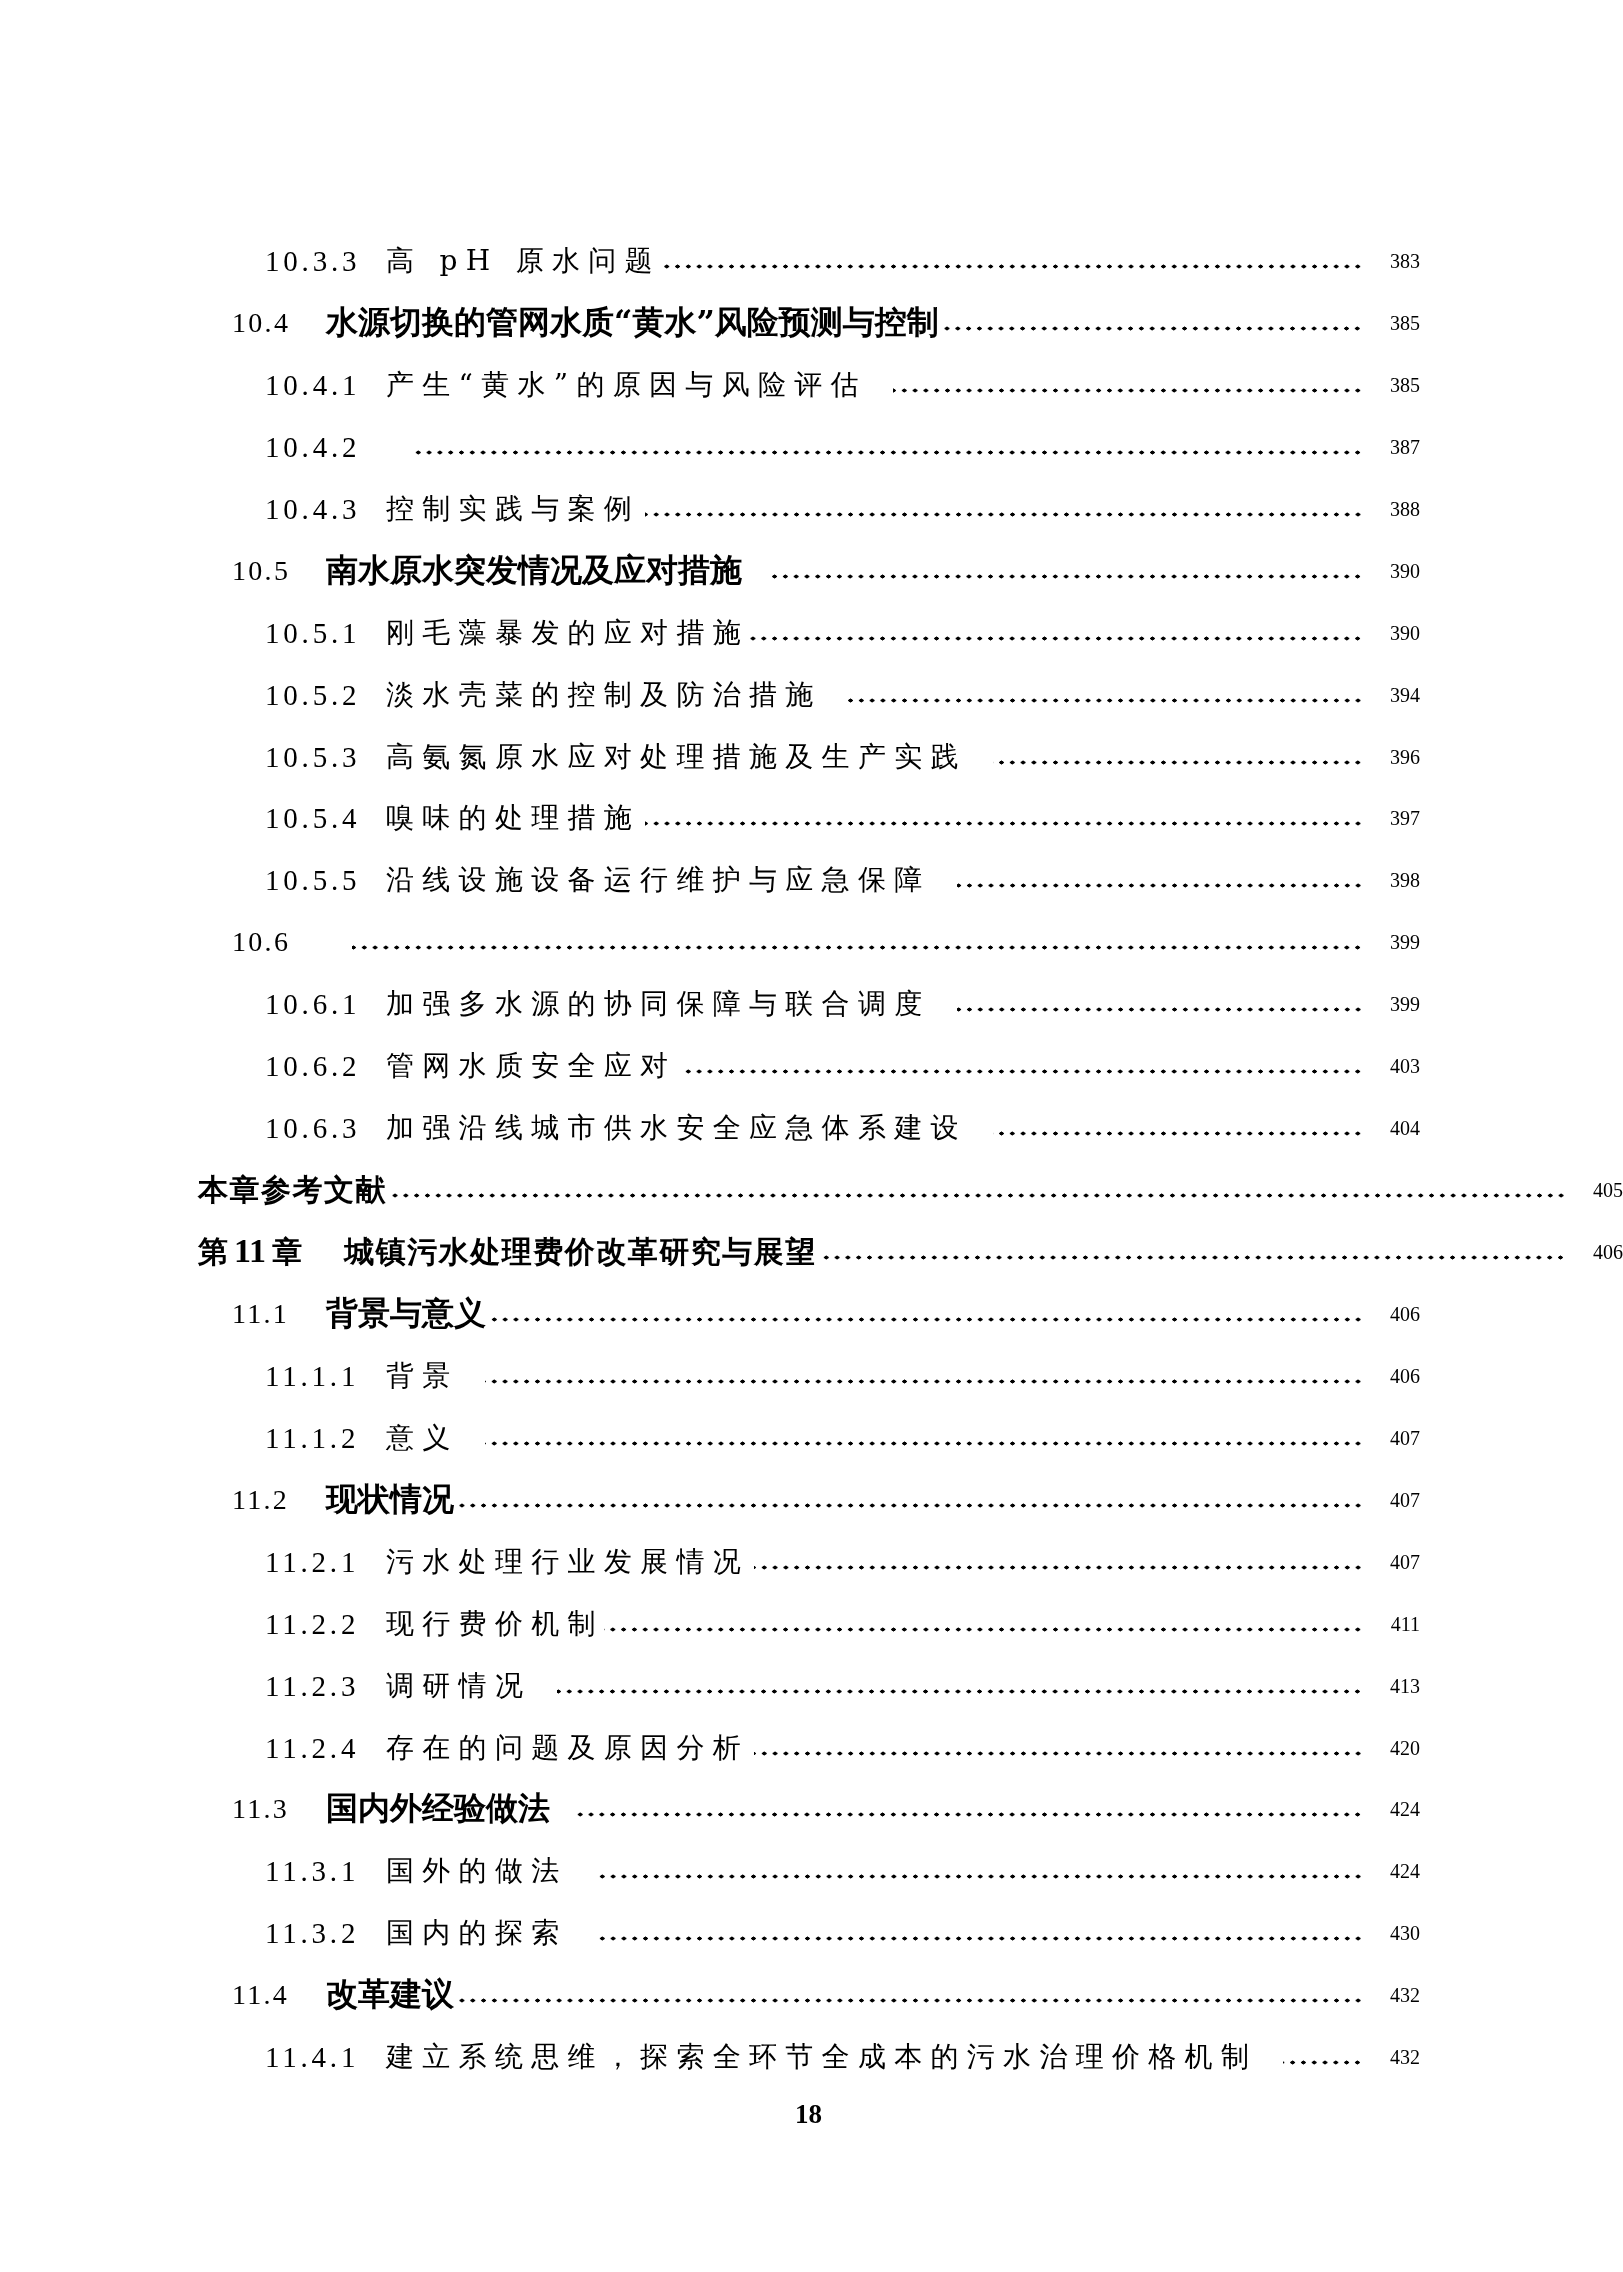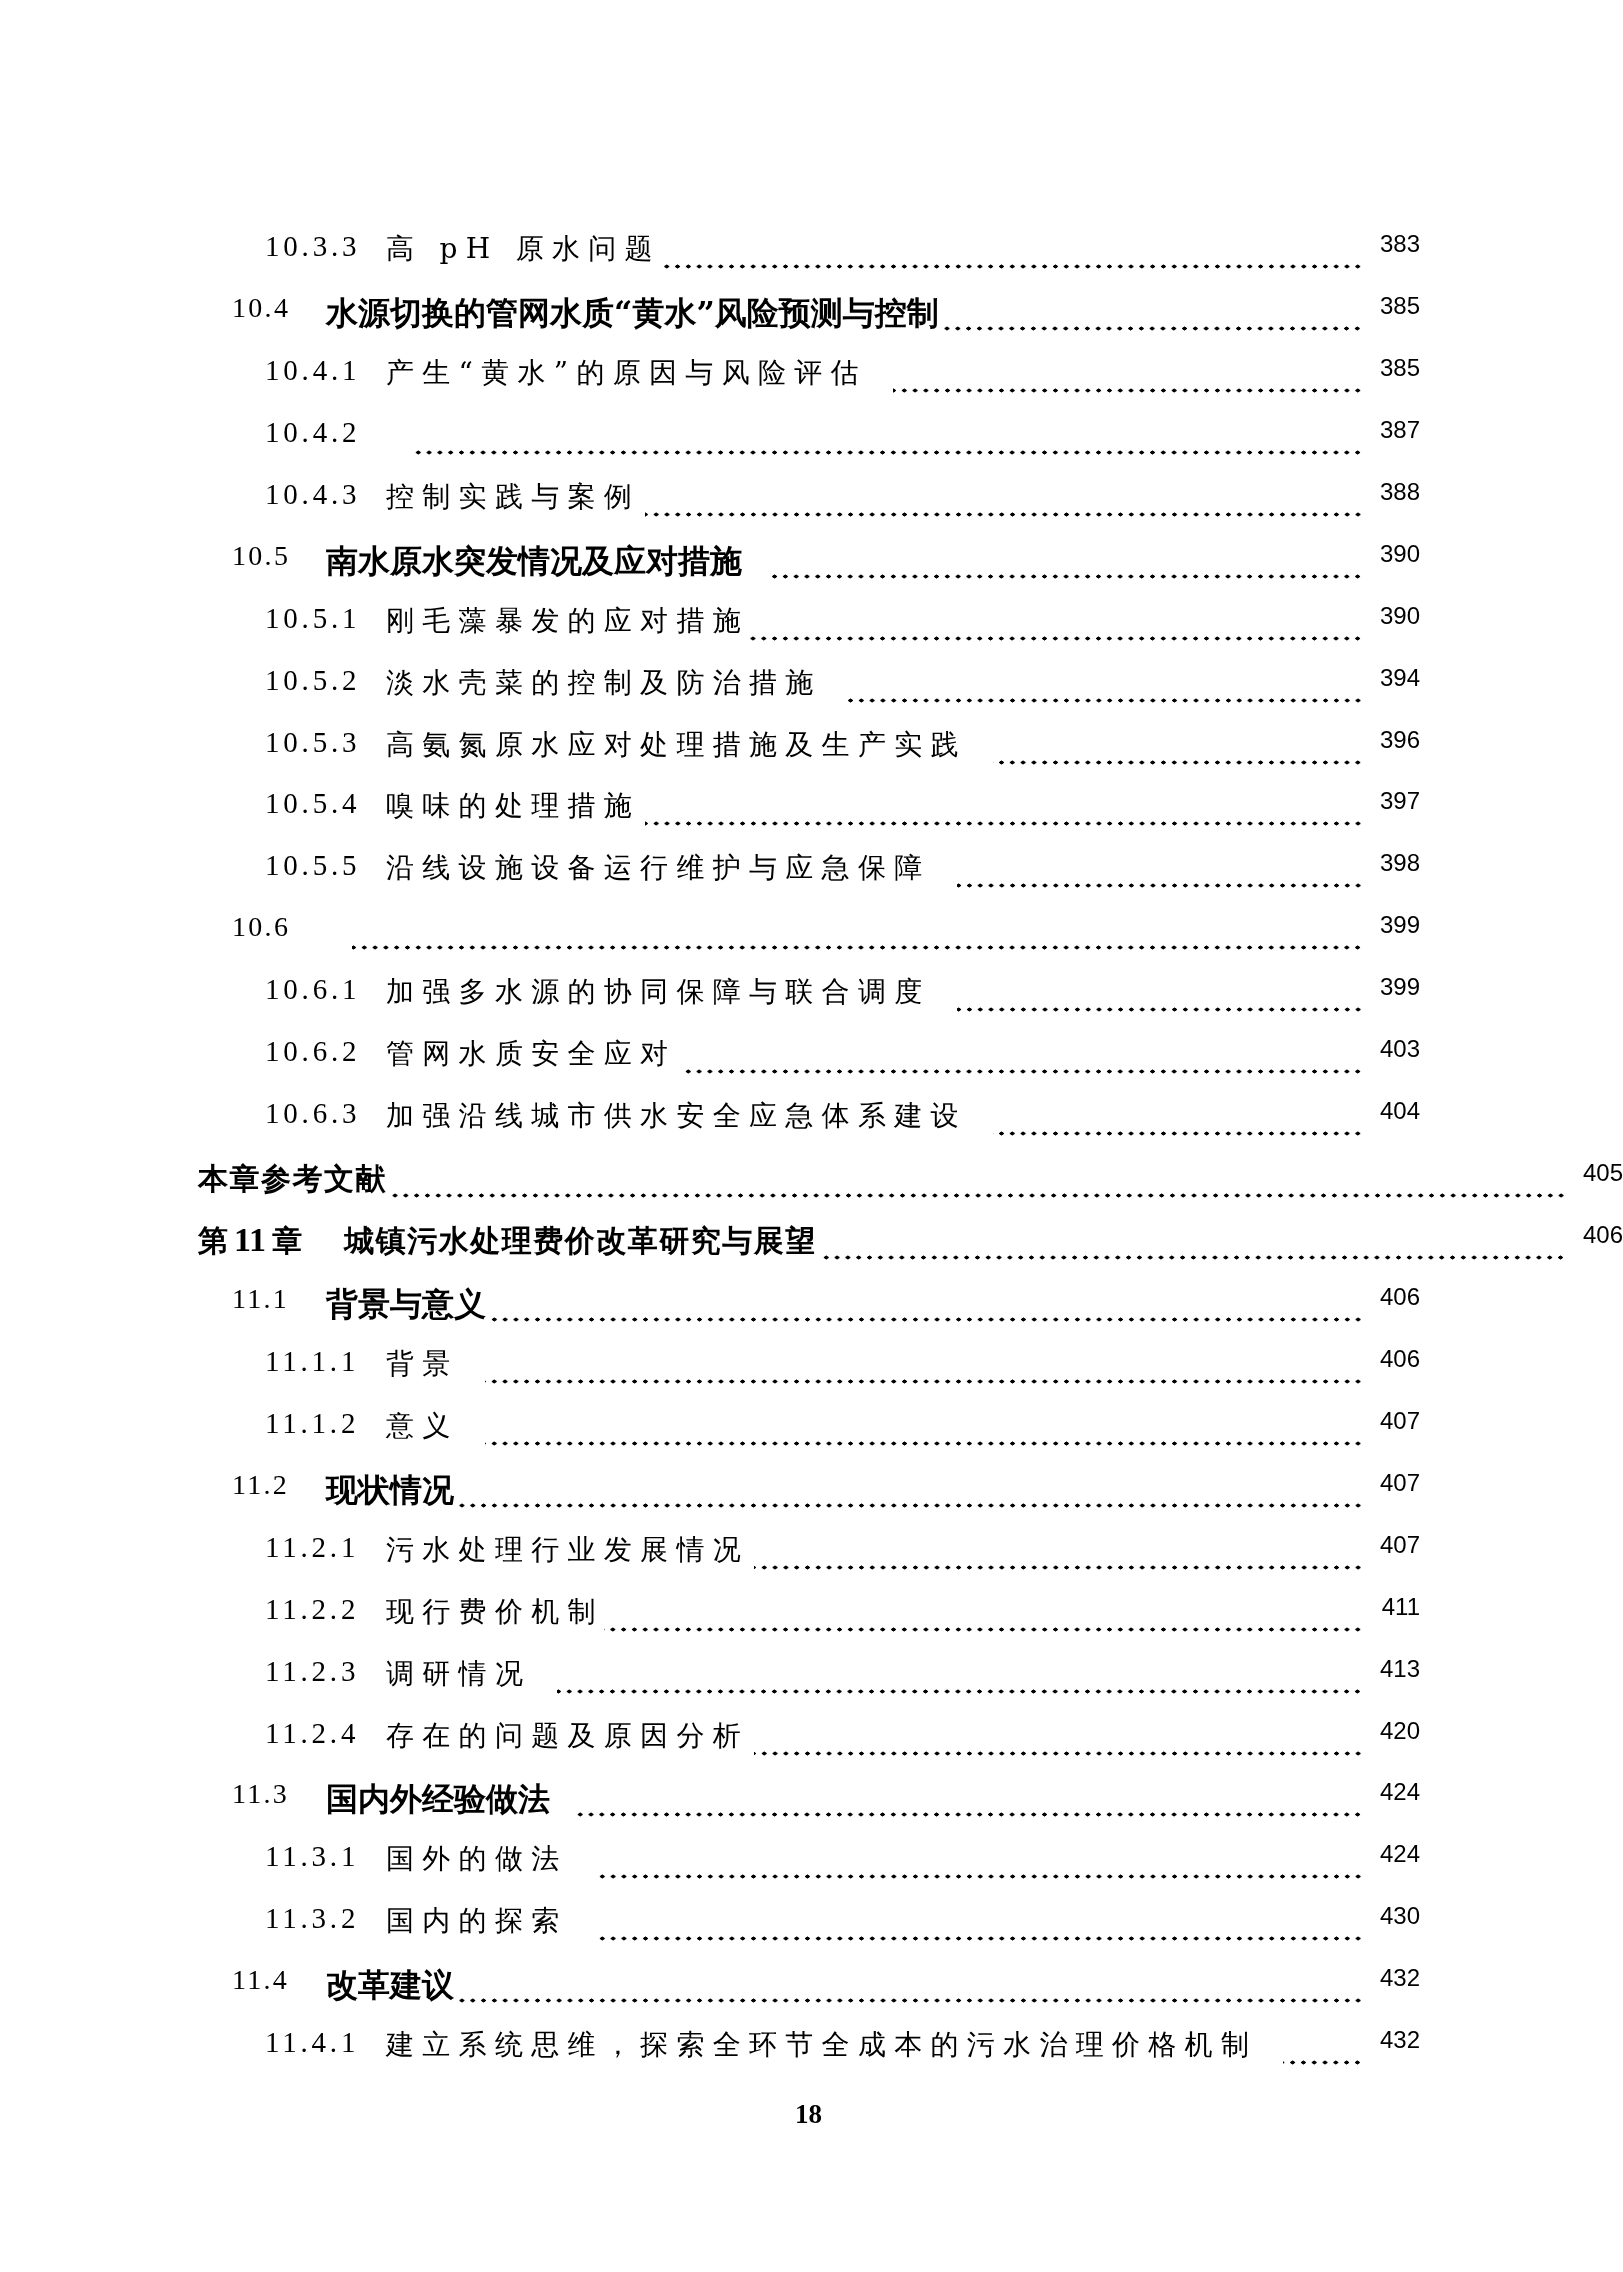--- a/index.html
+++ b/index.html
@@ -1,32 +1,32 @@
 <!DOCTYPE html>
 <html style="font-size:12px"><head>
 <meta charset="utf-8">
 <style>
   html, body { margin: 0; padding: 0; background: #ffffff; }
   body { width: 1623px; height: 2273px; position: relative; overflow: hidden; color: #000; }
   .page { position: absolute; left: 0; top: 0; width: 1623px; height: 2273px; background: #fff; }
   .toc { position: absolute; left: 0; top: 230px; width: 1623px; }
   .row {
     position: absolute; left: 0; width: 1623px; height: 62px;
-    display: flex; 
+    display: flex; align-items: center;
   }
   .row .num { white-space: nowrap; font-family: "Liberation Serif", "DejaVu Serif", serif; }
   .row .title { white-space: nowrap; font-family: "DejaVu Serif", "Liberation Serif", serif; }
   .row .leader {
     flex: 1 1 auto; height: 7.5px; align-self: center; margin-top: 10.5px;
     background-image: radial-gradient(circle, #000 2px, transparent 2.3px);
     background-size: 10.8px 7.5px; background-repeat: repeat-x; background-position: right center;
   }
   .row .page-no {
     width: 47px; margin-left: 10px; text-align: right; flex: 0 0 auto;
-    font-family: Liberation Sans, sans-serif; font-size: 24px;
+    font-family: Liberation Serif, serif; font-size: 20px;
   }
 
   
   .lvl3 { padding-left: 265px; padding-right: 203px; box-sizing: border-box; }
   .lvl3 .num { font-size: 29px; letter-spacing: 3.8px; width: 121px; }
   .lvl3 .title { font-size: 28px; letter-spacing: 8.3px; }
   
   .lvl2 { padding-left: 232px; padding-right: 203px; box-sizing: border-box; }
   .lvl2 .num { font-size: 28px; letter-spacing: 2.3px; width: 94px; }
   .lvl2 .title { font-size: 32px; letter-spacing: 0px; font-weight: bold; }

